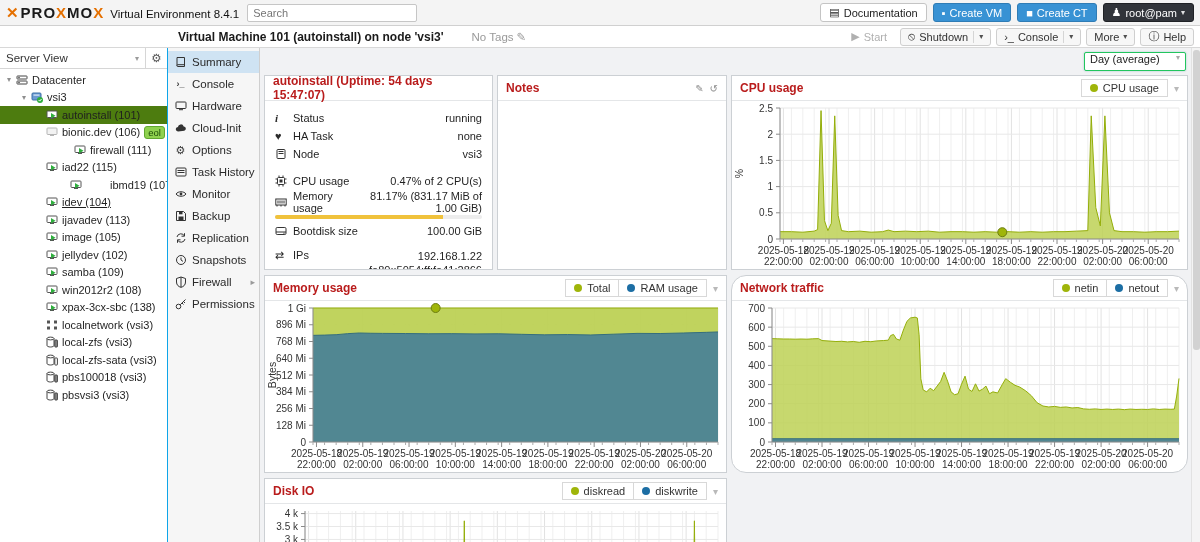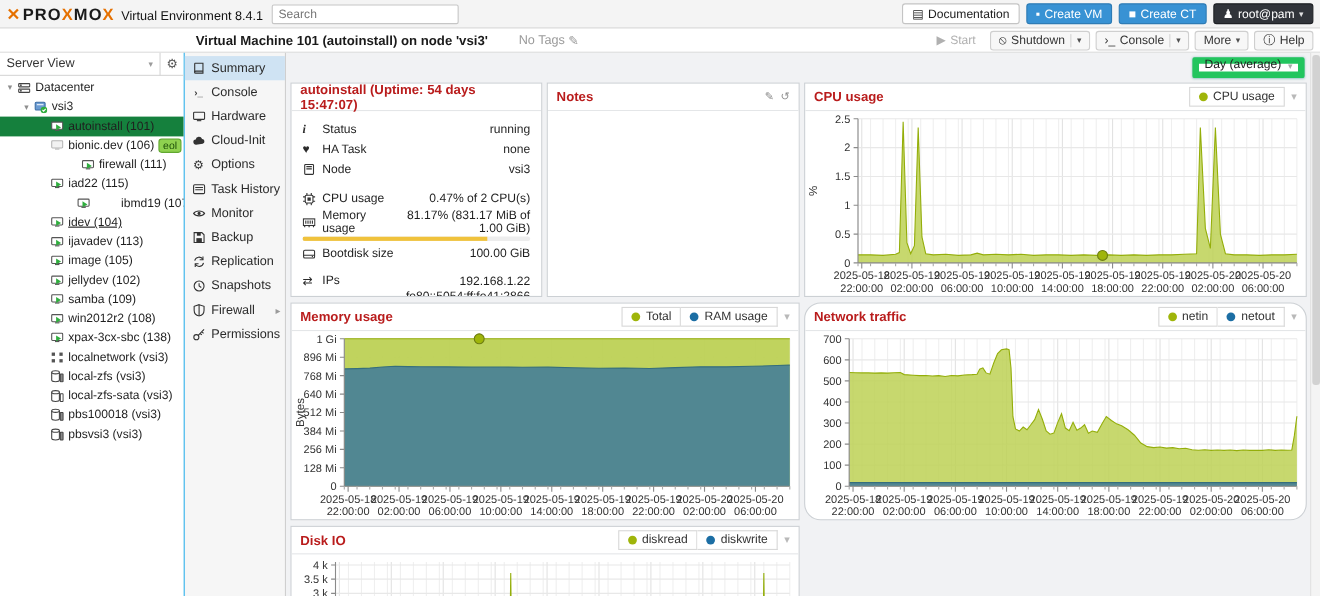--- a/index.html
+++ b/index.html
@@ -32,34 +32,34 @@
 
   
   .cols { flex:1; display:flex; min-height:0; }
   .tree-panel { width:168px; background:#fff; border-right:1px solid #0ea5e9; display:flex; flex-direction:column; }
   .tree-hdr { height:21px; border-bottom:1px solid #d6d6d6; display:flex; align-items:center; font-size:11.5px; color:#333; }
   .tree-hdr .sel { flex:1; padding:0 6px; display:flex; align-items:center; }
   .tree-hdr .sel .caret { margin-left:auto; color:#8a8a8a; }
   .tree-hdr .gear { width:22px; height:21px; border-left:1px solid #d6d6d6; display:flex; align-items:center; justify-content:center; color:#555; cursor:pointer; }
   .tree-body { flex:1; overflow:hidden; padding-top:2px; }
   .trow { height:17.5px; display:flex; align-items:center; font-size:11px; color:#1f1f1f; white-space:nowrap; cursor:pointer; }
-  .trow.sel { background:#15803d; }
+  .trow.sel { background:#4d7c0f; }
   .trow .arr { width:10px; color:#8f8f8f; font-size:8px; text-align:center; flex:0 0 auto; }
   .trow .ic { width:15px; flex:0 0 auto; display:flex; justify-content:center; }
   .badge-eol { background:#8fd14f; border:1px solid #61a830; color:#1d4d08; border-radius:3px; font-size:9.5px; padding:0 3px; margin-left:4px; line-height:11px; }
 
   .nav-panel { width:92px; background:#f6f6f6; border-right:1px solid #cfcfcf; padding-top:3px; }
   .nrow { height:22px; display:flex; align-items:center; gap:5px; padding:0 4px 0 6px; font-size:11.5px; color:#2a2a2a; cursor:pointer; white-space:nowrap; }
   .nrow.sel { background:#cfe3f3; }
   .nrow .nic { width:13px; text-align:center; color:#3a3a3a; flex:0 0 auto; display:flex; justify-content:center; }
   .nrow .sub { margin-left:auto; color:#9a9a9a; font-size:9px; }
 
   .main { flex:1; background:#f1f2f4; display:flex; flex-direction:column; min-width:0; position:relative; }
   .main-strip { height:27px; display:flex; align-items:center; justify-content:flex-end; padding:0 14px 0 6px; flex:0 0 auto; }
-  .period { width:102px; height:19px; background:#fff; border:6px solid #22c55e; box-shadow:0 0 2px #9cc6c6; border-radius:2px; font-size:11px; color:#222; display:flex; align-items:flex-end; padding:0 5px; cursor:pointer; }
+  .period { width:102px; height:19px; background:#fff; border:1px solid #22c55e; box-shadow:0 0 2px #9cc6c6; border-radius:2px; font-size:11px; color:#222; display:flex; align-items:flex-start; padding:0 5px; cursor:pointer; }
   .period .caret { margin-left:auto; color:#999; }
 
   .panels { flex:1; display:grid; grid-template-columns:229px 230px 1fr; grid-template-rows:195px 198px 170px; gap:5px 4px; padding:0 12px 0 4px; min-height:0; }
   .panel { background:#fff; border:1px solid #ccd0d4; display:flex; flex-direction:column; overflow:hidden; }
   .p-status  { grid-column:1; grid-row:1; }
   .p-notes   { grid-column:2; grid-row:1; }
   .p-cpu     { grid-column:3; grid-row:1; }
   .p-mem     { grid-column:1 / span 2; grid-row:2; }
   .p-net     { grid-column:3; grid-row:2;border-radius:15px; }
   .p-disk    { grid-column:1 / span 2; grid-row:3; }

